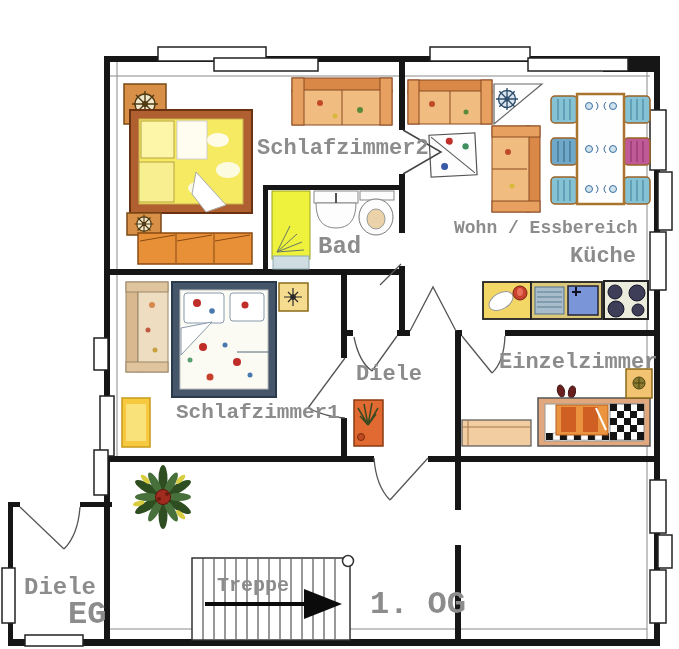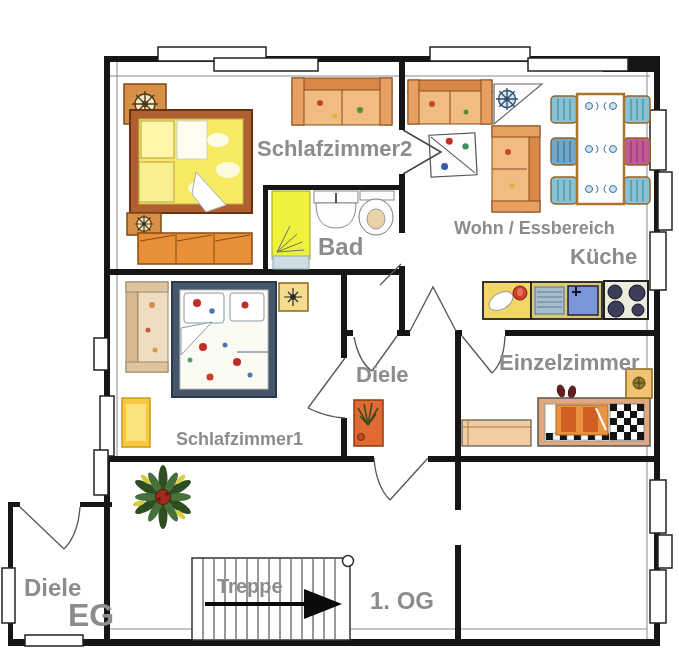--- a/index.html
+++ b/index.html
@@ -6,21 +6,21 @@
   .stage{
     position:relative;
     width:679px;height:649px;
     background:#ffffff;
     overflow:hidden;
     font-family:"Liberation Sans",sans-serif;
   }
   .stage svg{position:absolute;left:0;top:0;}
   .lbl{
     position:absolute;
-    font-family:Liberation Sans, sans-serif;
+    font-family:Liberation Mono, monospace;
     font-weight:bold;
     color:#8c8c8c;
     white-space:nowrap;
     line-height:1;
     z-index:5;
   }
 </style>
 </head>
 <body>
 
@@ -416,21 +416,21 @@
       <line x1="205" y1="604" x2="308" y2="604" stroke="#0b0b0b" stroke-width="4"></line>
       <polygon points="304,589 342,604 304,619" fill="#0b0b0b"></polygon>
     </g>
   </g>
 </svg>
 
 <div class="lbl" style="left:257px;top:138px;font-size:22px">Schlafzimmer2</div>
 <div class="lbl" style="left:318px;top:235px;font-size:24px">Bad</div>
 <div class="lbl" style="left:454px;top:219px;font-size:18px">Wohn / Essbereich</div>
 <div class="lbl" style="left:570px;top:246px;font-size:22px">Küche</div>
-<div class="lbl" style="left:176px;top:430px;font-size:18px">Schlafzimmer1</div>
+<div class="lbl" style="left:176px;top:402px;font-size:21px">Schlafzimmer1</div>
 <div class="lbl" style="left:356px;top:364px;font-size:22px">Diele</div>
 <div class="lbl" style="left:499px;top:352px;font-size:22px">Einzelzimmer</div>
 <div class="lbl" style="left:24px;top:576px;font-size:24px">Diele</div>
 <div class="lbl" style="left:68px;top:599px;font-size:32px">EG</div>
 <div class="lbl" style="left:217px;top:576px;font-size:20px">Treppe</div>
-<div class="lbl" style="left:370px;top:589px;font-size:24px">1. OG</div>
+<div class="lbl" style="left:370px;top:589px;font-size:32px">1. OG</div>
 
 </div>
 
 </body></html>

